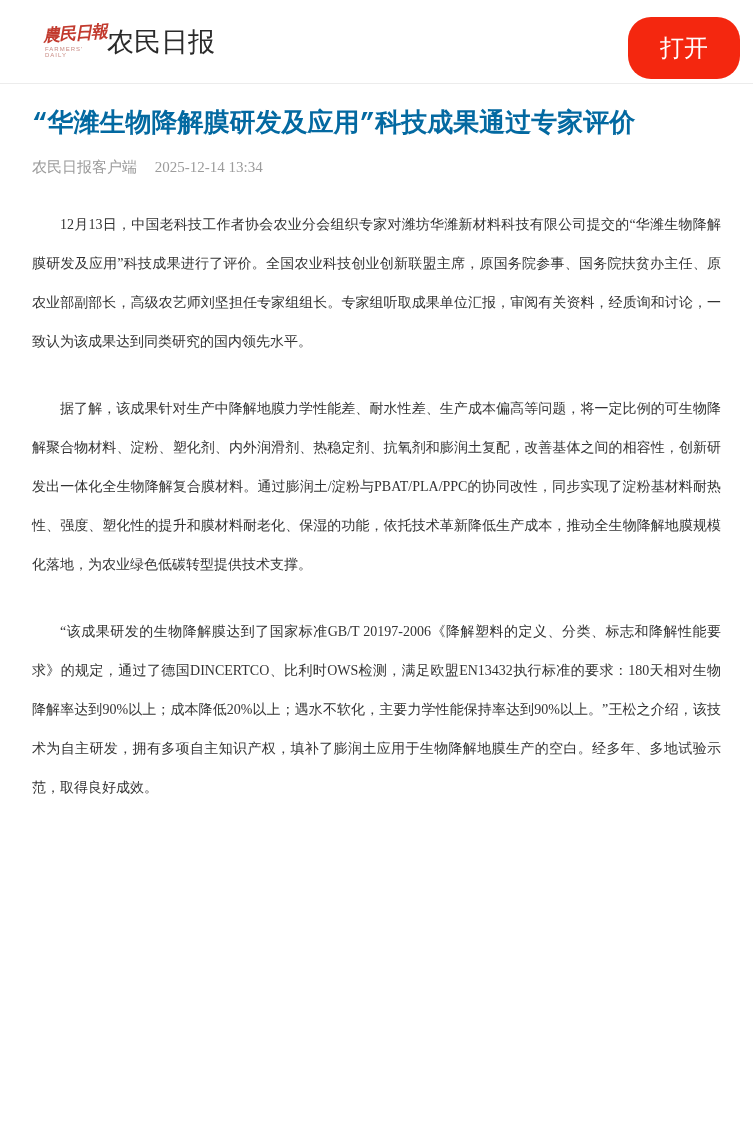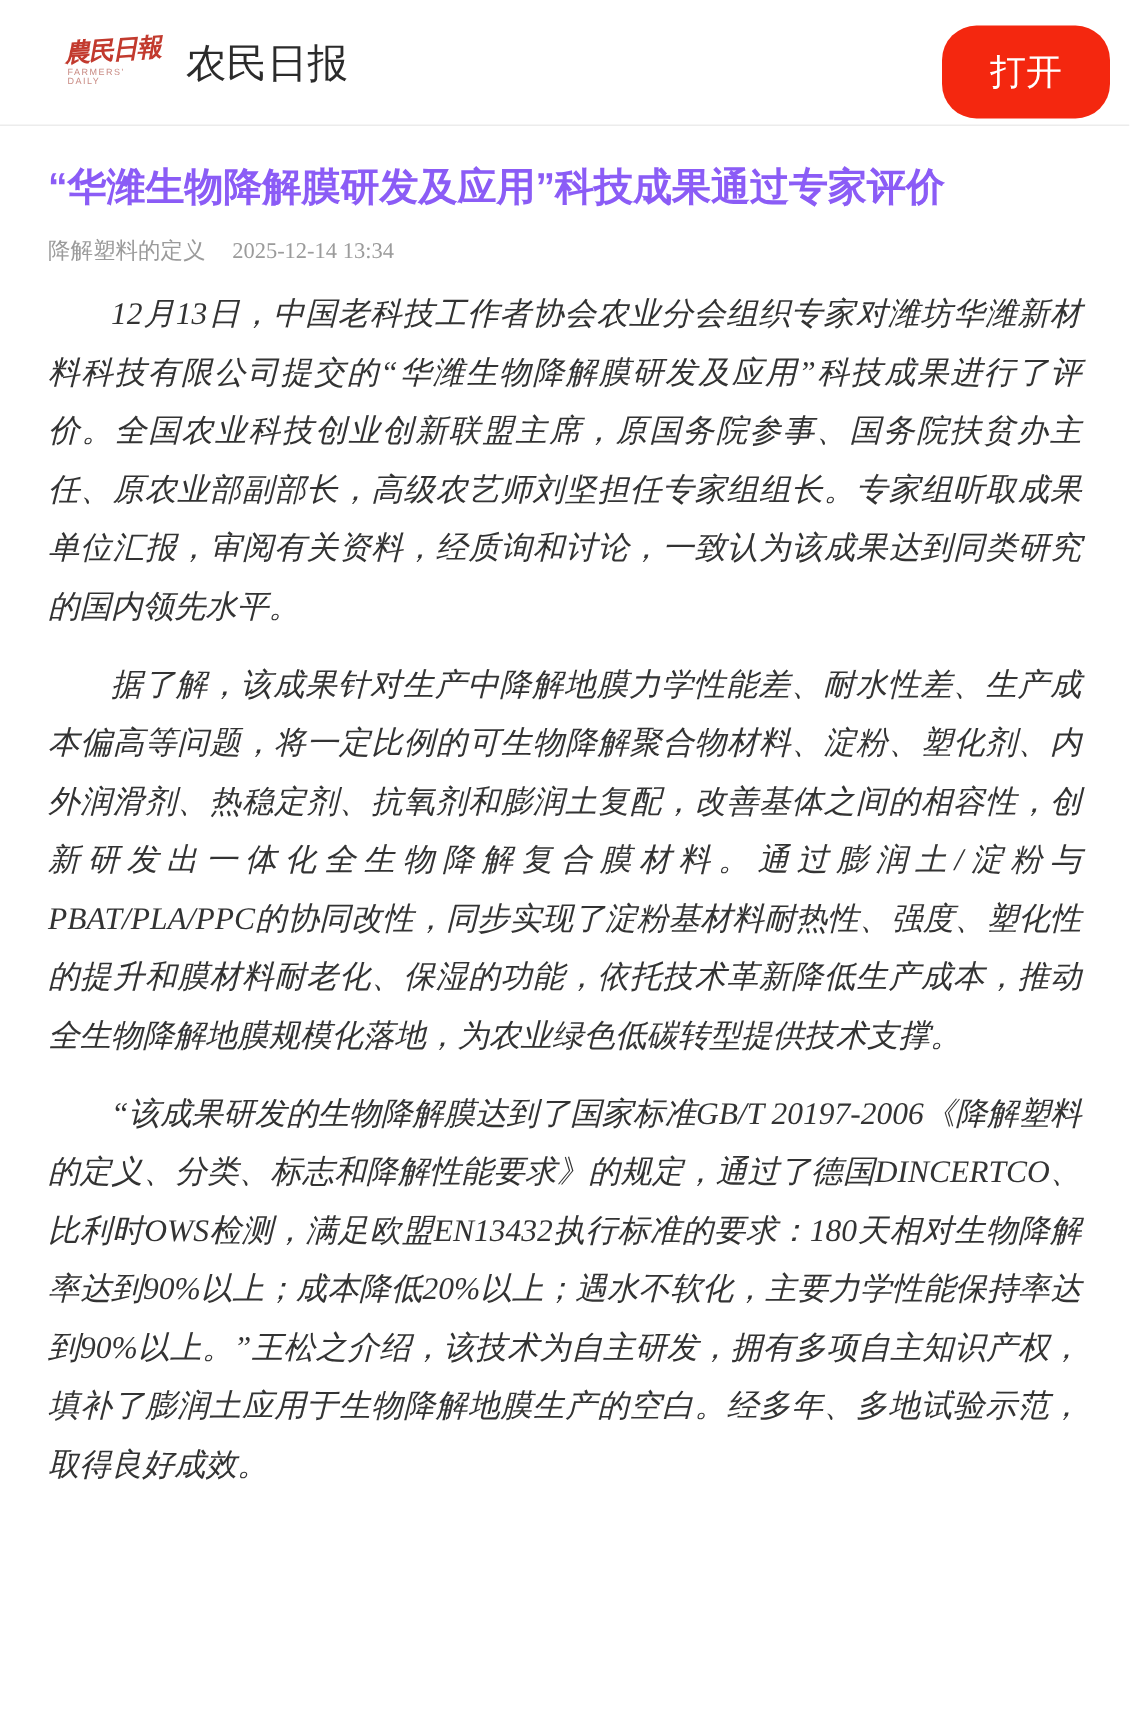--- a/index.html
+++ b/index.html
@@ -24,63 +24,63 @@
     font-weight:bold; font-style:italic;
     font-size:17px; color:#c23a2e; white-space:nowrap;
     transform:rotate(-4deg); letter-spacing:-1px;
   }
   .logo-subtitle {
     font-family:"Liberation Sans", sans-serif;
     font-size:6px; color:#c98b84; letter-spacing:1px; margin-top:4px;
   }
   .app-name {
     font-family:Liberation Sans, sans-serif;
-    font-size:27px; color:#2b2b2b; margin-left:19px;text-align:right;
+    font-size:27px; color:#2b2b2b; margin-left:2px;text-align:right;
   }
   .open-btn {
     position:absolute; right:13px; top:17px;
     width:112px; height:62px; border:none; border-radius:23px;
     background:#f4270f; color:#fff; font-size:24px;
     font-family:"Liberation Sans", sans-serif;
     display:flex; align-items:center; justify-content:center;
     cursor:pointer;
   }
   
   .content { padding:0 32px; }
   .article-title {
-    font-family:Liberation Sans, sans-serif;
-    font-size:26px; font-weight:bold; color:#8b5cf6;
+    font-family:Liberation Mono, monospace;
+    font-size:26px; font-weight:bold; color:#0369a1;
     line-height:1.45; margin:22px 0 14px;
   }
   .byline {
     font-size:15px; color:#9b9b9b; margin-bottom:6px;
   }
   .byline .time { margin-left:14px; }
   p.body-para {
-    font-size:21px; line-height:39px; color:#333;
-    text-indent:2em; margin:13px 0; text-align:justify;font-style:italic;
+    font-size:14px; line-height:39px; color:#333;
+    text-indent:2em; margin:28px 0; text-align:justify;
   }
 </style>
 </head>
 <body>
 
 <header class="header">
   <div class="logo">
     <span class="logo-calligraphy">農民日報</span>
     <span class="logo-subtitle">FARMERS' DAILY</span>
   </div>
   <div class="app-name">农民日报</div>
   <button class="open-btn">打开</button>
 </header>
 
 <main class="content">
   <h1 class="article-title">“华潍生物降解膜研发及应用”科技成果通过专家评价</h1>
 
   <div class="byline">
-    <span class="source">降解塑料的定义</span>
+    <span class="source">农民日报客户端</span>
     <span class="time">2025-12-14 13:34</span>
   </div>
 
   <p class="body-para">12月13日，中国老科技工作者协会农业分会组织专家对潍坊华潍新材料科技有限公司提交的“华潍生物降解膜研发及应用”科技成果进行了评价。全国农业科技创业创新联盟主席，原国务院参事、国务院扶贫办主任、原农业部副部长，高级农艺师刘坚担任专家组组长。专家组听取成果单位汇报，审阅有关资料，经质询和讨论，一致认为该成果达到同类研究的国内领先水平。</p>
   <p class="body-para">据了解，该成果针对生产中降解地膜力学性能差、耐水性差、生产成本偏高等问题，将一定比例的可生物降解聚合物材料、淀粉、塑化剂、内外润滑剂、热稳定剂、抗氧剂和膨润土复配，改善基体之间的相容性，创新研发出一体化全生物降解复合膜材料。通过膨润土/淀粉与PBAT/PLA/PPC的协同改性，同步实现了淀粉基材料耐热性、强度、塑化性的提升和膜材料耐老化、保湿的功能，依托技术革新降低生产成本，推动全生物降解地膜规模化落地，为农业绿色低碳转型提供技术支撑。</p>
   <p class="body-para">“该成果研发的生物降解膜达到了国家标准GB/T 20197-2006《降解塑料的定义、分类、标志和降解性能要求》的规定，通过了德国DINCERTCO、比利时OWS检测，满足欧盟EN13432执行标准的要求：180天相对生物降解率达到90%以上；成本降低20%以上；遇水不软化，主要力学性能保持率达到90%以上。”王松之介绍，该技术为自主研发，拥有多项自主知识产权，填补了膨润土应用于生物降解地膜生产的空白。经多年、多地试验示范，取得良好成效。</p>
 
 </main>
 
 </body></html>

